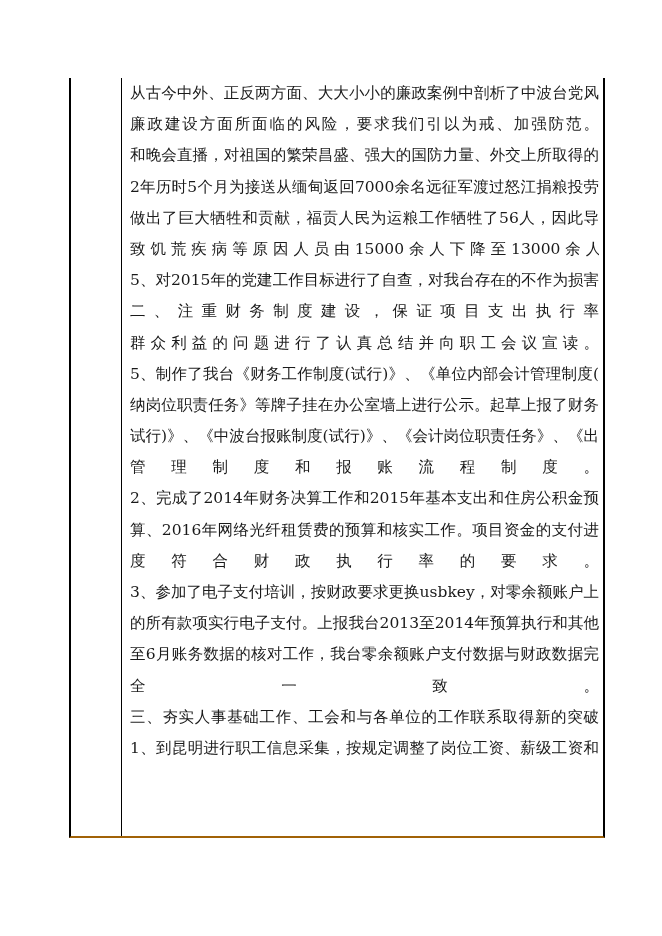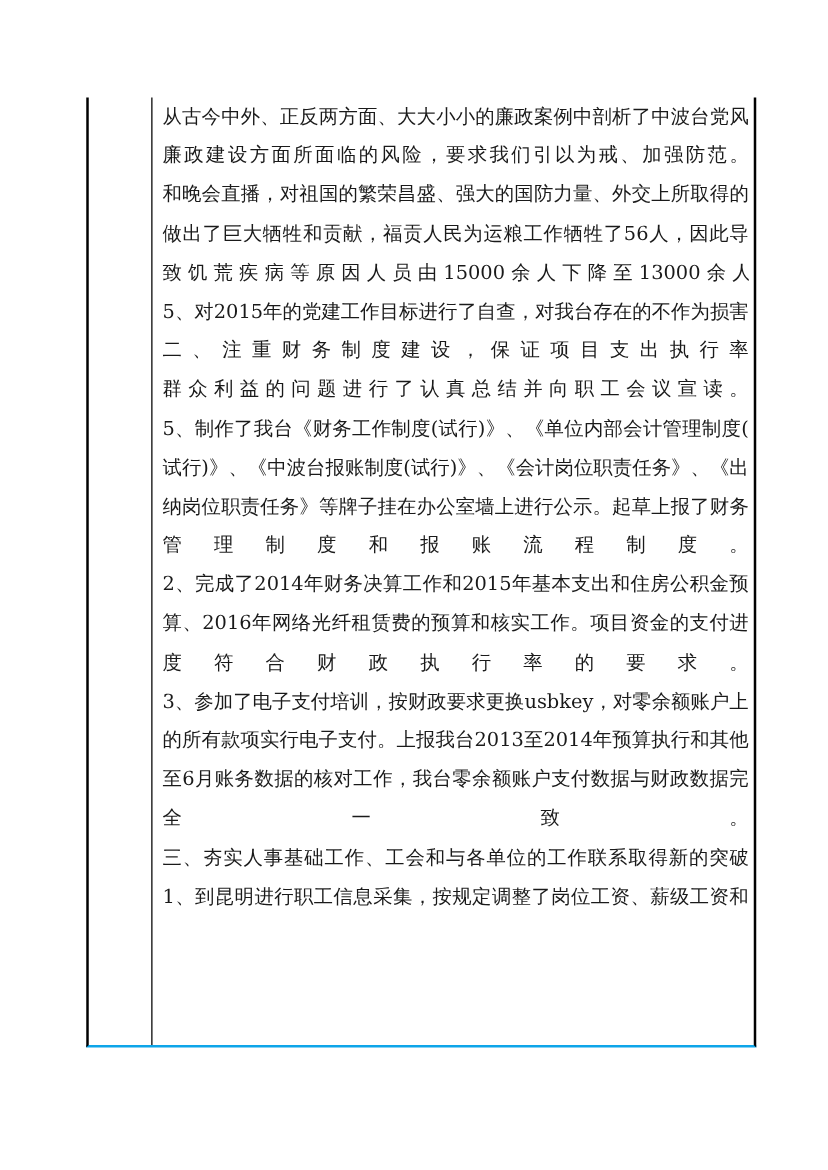--- a/index.html
+++ b/index.html
@@ -1,46 +1,47 @@
 <!DOCTYPE html>
 <html><head>
 <meta charset="utf-8">
 <style>
   html, body { margin: 0; padding: 0; background: #ffffff; }
   body { width: 662px; height: 936px; position: relative; overflow: hidden;
          font-family: "DejaVu Serif", "Liberation Serif", serif; color: #1a1a1a; }
   .table { position: absolute; left: 69px; top: 78px; width: 536px; height: 760px;
-           border-left: 2px solid #000; border-right: 2px solid #000; border-bottom: 2px solid #0ea5e9;
+           border-left: 2px solid #000; border-right: 2px solid #000; border-bottom: 2px solid #a16207;
            box-sizing: border-box; }
   .col-left { position: absolute; left: 0; top: 0; width: 50px; height: 100%;
               border-right: 1px solid #000; }
   .col-right { position: absolute; left: 51px; top: 0; right: 0; height: 100%; }
   .lines { position: absolute; left: 8px; right: 4px; top: 0; }
   .line { height: 31.2px; line-height: 31.2px; font-size: 15.5px; white-space: nowrap;
           overflow: hidden; }
   .line.justify { text-align: justify; text-align-last: justify; }
 </style>
 </head>
 <body>
 
 <div class="table">
   <div class="col-left"></div>
   <div class="col-right">
     <div class="lines" id="lines">
         <div class="line justify">从古今中外、正反两方面、大大小小的廉政案例中剖析了中波台党风</div>
         <div class="line justify">廉政建设方面所面临的风险，要求我们引以为戒、加强防范。</div>
         <div class="line justify">和晚会直播，对祖国的繁荣昌盛、强大的国防力量、外交上所取得的</div>
+        <div class="line justify">2年历时5个月为接送从缅甸返回7000余名远征军渡过怒江捐粮投劳</div>
         <div class="line justify">做出了巨大牺牲和贡献，福贡人民为运粮工作牺牲了56人，因此导</div>
         <div class="line justify">致 饥 荒 疾 病 等 原 因 人 员 由 15000 余 人 下 降 至 13000 余 人 。</div>
         <div class="line justify">5、对2015年的党建工作目标进行了自查，对我台存在的不作为损害</div>
         <div class="line justify">二 、 注 重 财 务 制 度 建 设 ， 保 证 项 目 支 出 执 行 率</div>
         <div class="line justify">群 众 利 益 的 问 题 进 行 了 认 真 总 结 并 向 职 工 会 议 宣 读 。</div>
         <div class="line justify">5、制作了我台《财务工作制度(试行)》、《单位内部会计管理制度(</div>
+        <div class="line justify">纳岗位职责任务》等牌子挂在办公室墙上进行公示。起草上报了财务</div>
         <div class="line justify">试行)》、《中波台报账制度(试行)》、《会计岗位职责任务》、《出</div>
-        <div class="line justify">纳岗位职责任务》等牌子挂在办公室墙上进行公示。起草上报了财务</div>
         <div class="line justify">管 理 制 度 和 报 账 流 程 制 度 。</div>
         <div class="line justify">2、完成了2014年财务决算工作和2015年基本支出和住房公积金预</div>
         <div class="line justify">算、2016年网络光纤租赁费的预算和核实工作。项目资金的支付进</div>
         <div class="line justify">度 符 合 财 政 执 行 率 的 要 求 。</div>
         <div class="line justify">3、参加了电子支付培训，按财政要求更换usbkey，对零余额账户上</div>
         <div class="line justify">的所有款项实行电子支付。上报我台2013至2014年预算执行和其他</div>
         <div class="line justify">至6月账务数据的核对工作，我台零余额账户支付数据与财政数据完</div>
         <div class="line justify">全 一 致 。</div>
         <div class="line justify">三、夯实人事基础工作、工会和与各单位的工作联系取得新的突破</div>
         <div class="line justify">1、到昆明进行职工信息采集，按规定调整了岗位工资、薪级工资和</div>

